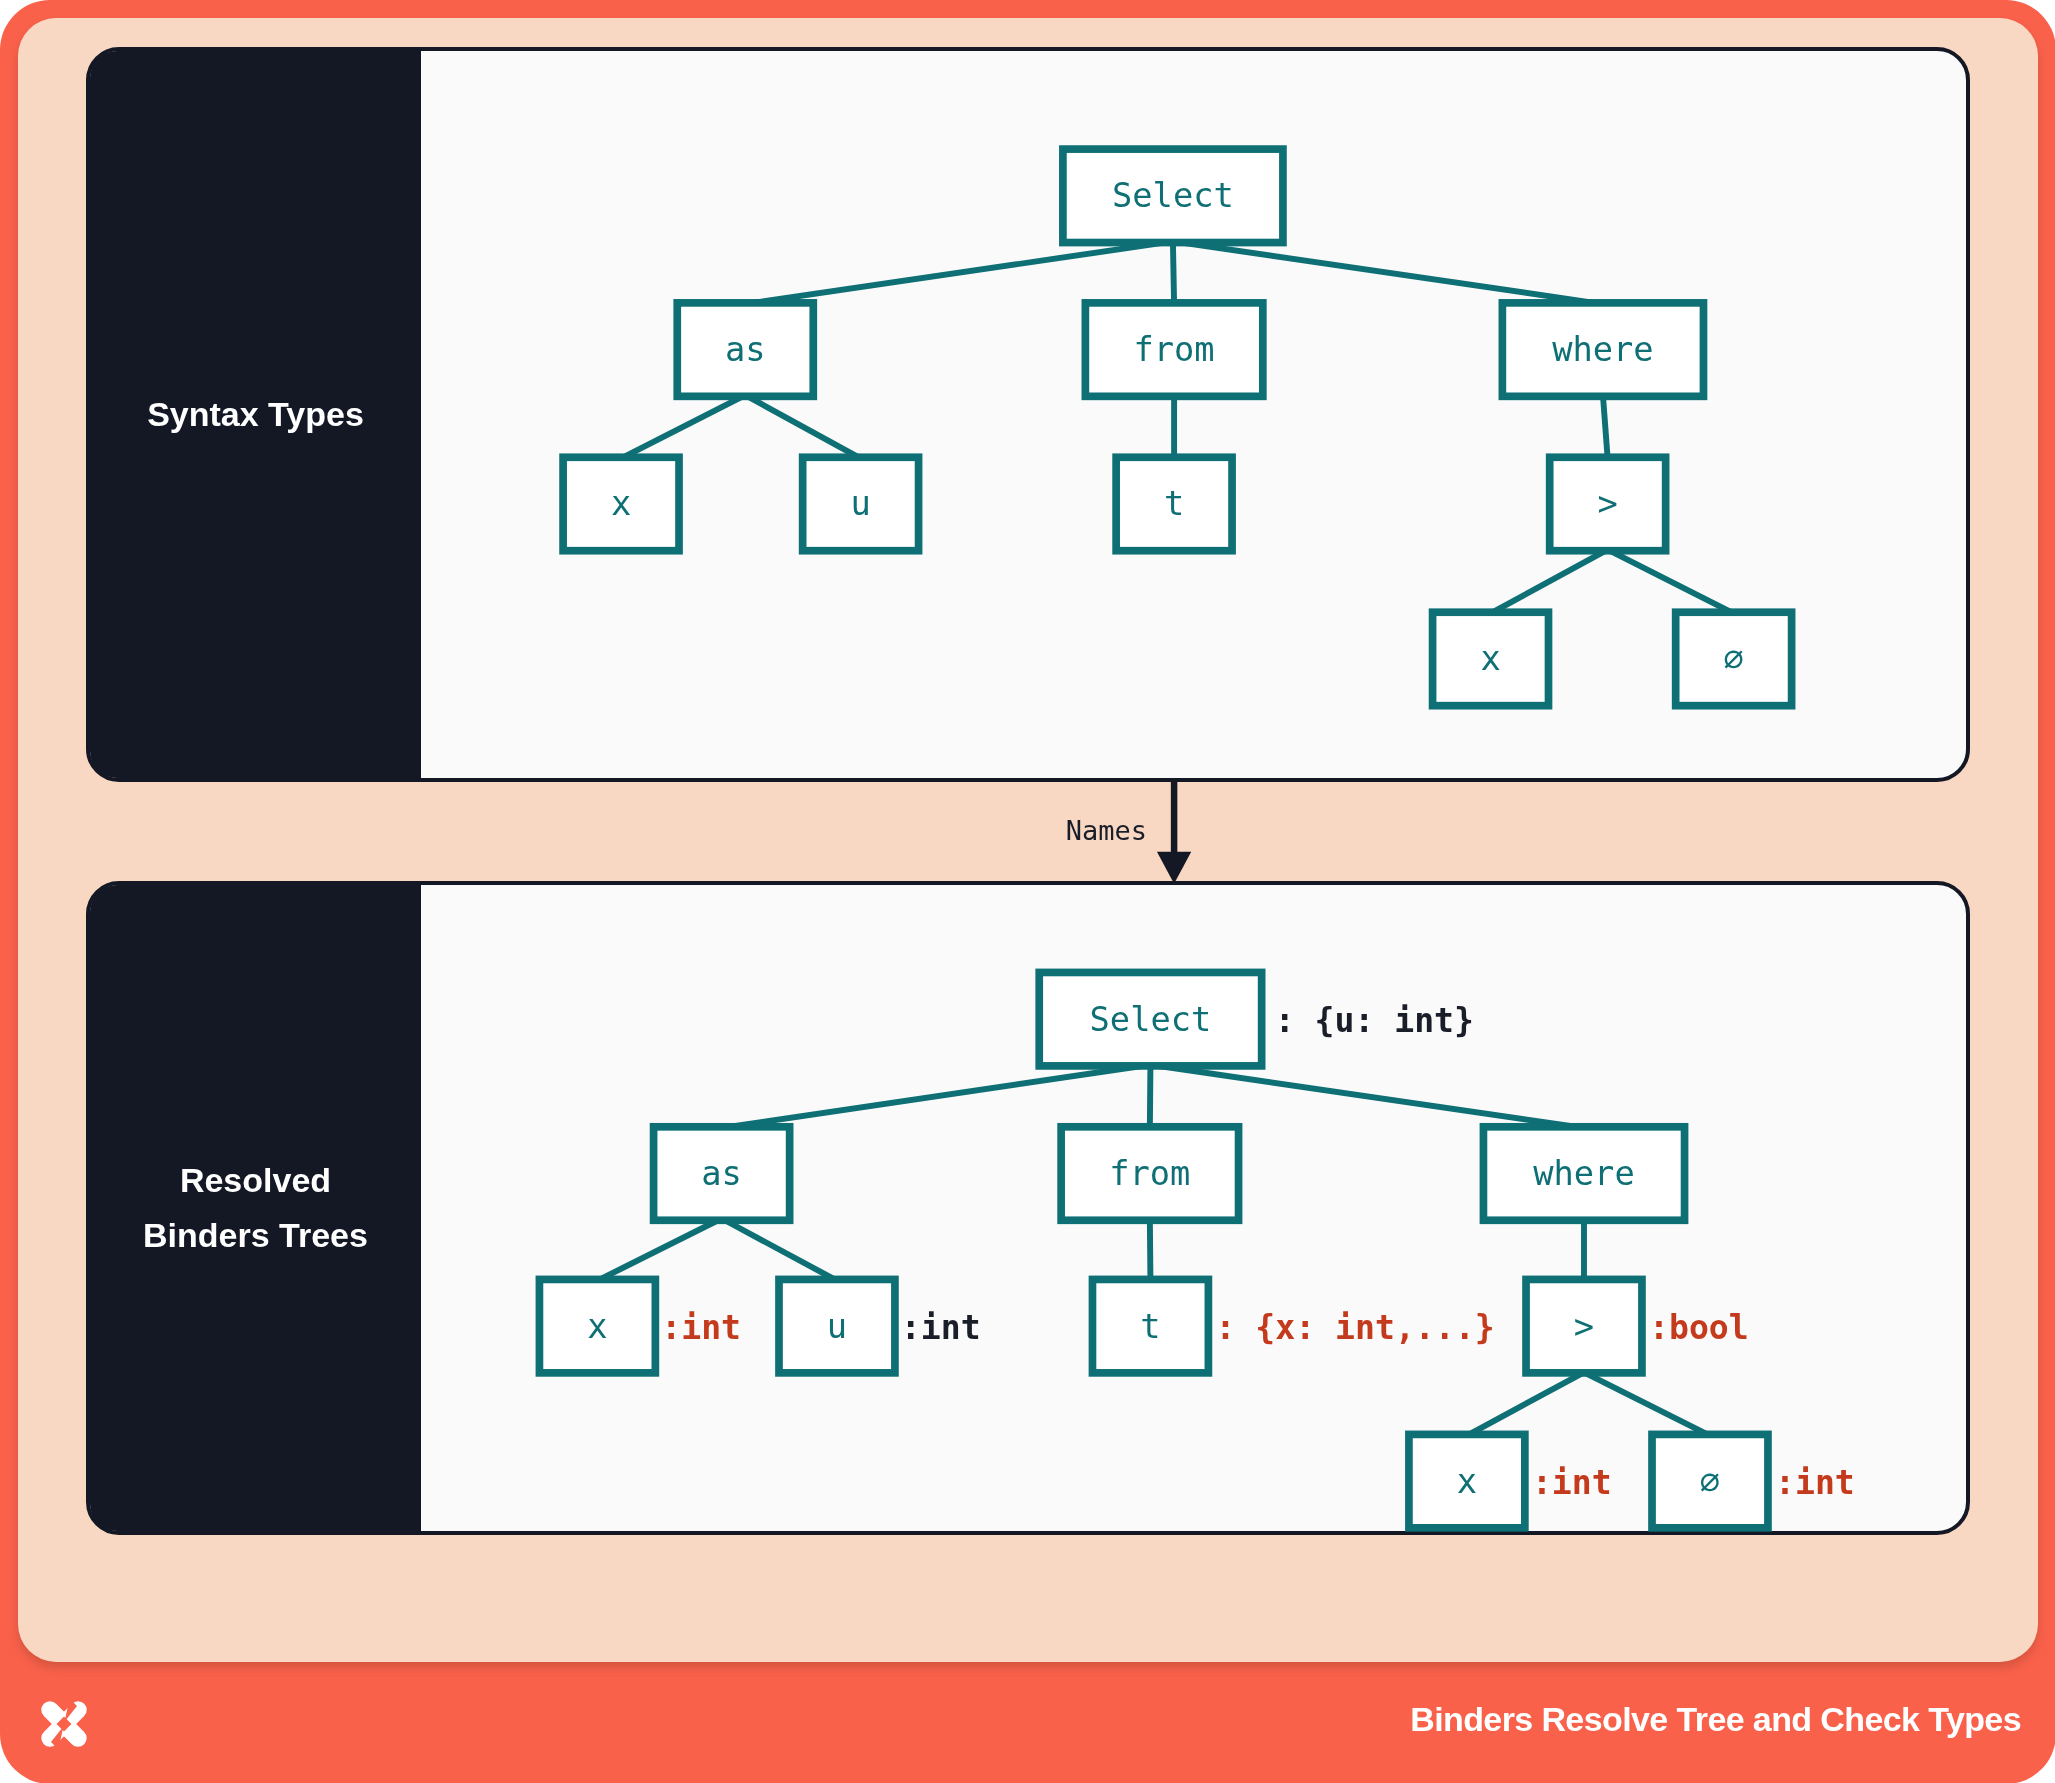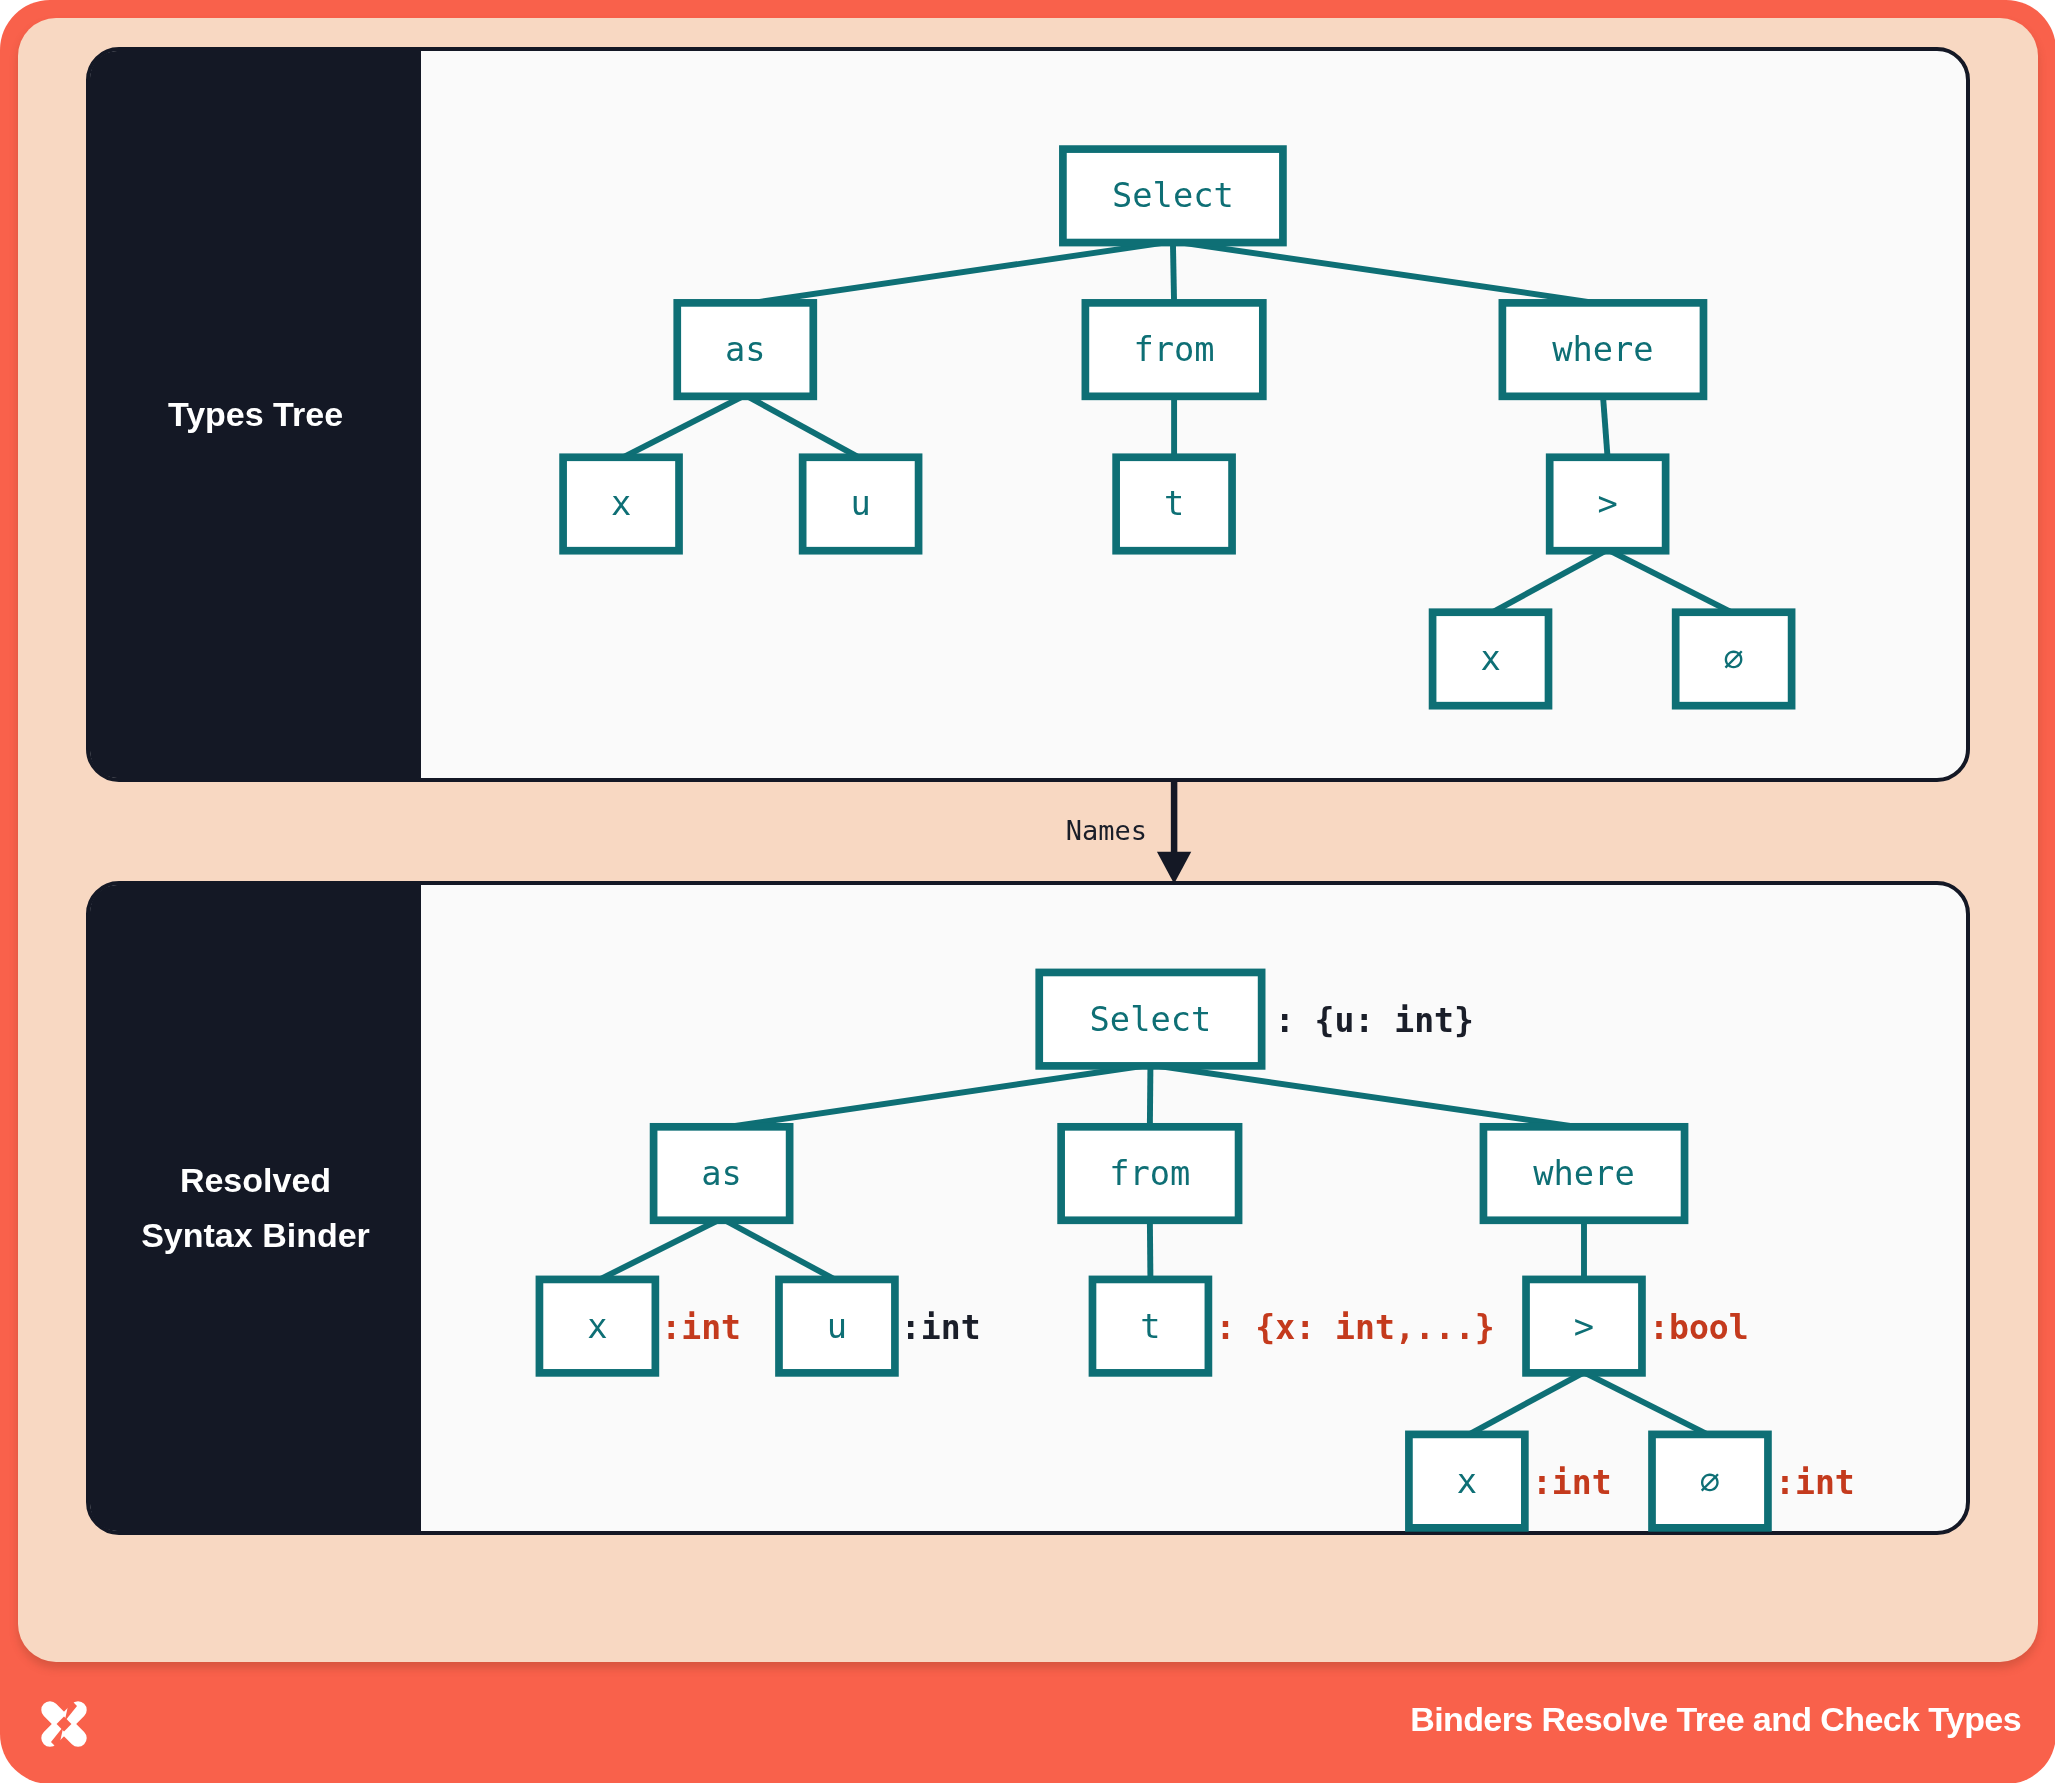--- a/index.html
+++ b/index.html
@@ -29,29 +29,29 @@
   .footer-logo{position:absolute;left:33px;top:1693px;width:62px;height:62px;}
 </style>
 </head>
 <body>
 
 <div class="frame">
   <div class="peach"></div>
 
   <div class="panel panel-1">
     <div class="sidebar">
-      <div class="sidebar-label">Types Tree</div>
+      <div class="sidebar-label">Syntax Types</div>
     </div>
   </div>
 
   <div class="panel panel-2">
     <div class="sidebar">
       <div class="sidebar-label">
         <div>Resolved</div>
-        <div>Syntax Binder</div>
+        <div>Binders Trees</div>
       </div>
     </div>
   </div>
 
   <svg class="diagram" viewBox="0 0 3476 3016">
 
     <g>
       <line class="edge" x1="1983" y1="408" x2="1260" y2="514"></line>
       <line class="edge" x1="1983" y1="408" x2="1985" y2="514"></line>
       <line class="edge" x1="1983" y1="408" x2="2710" y2="514"></line>

